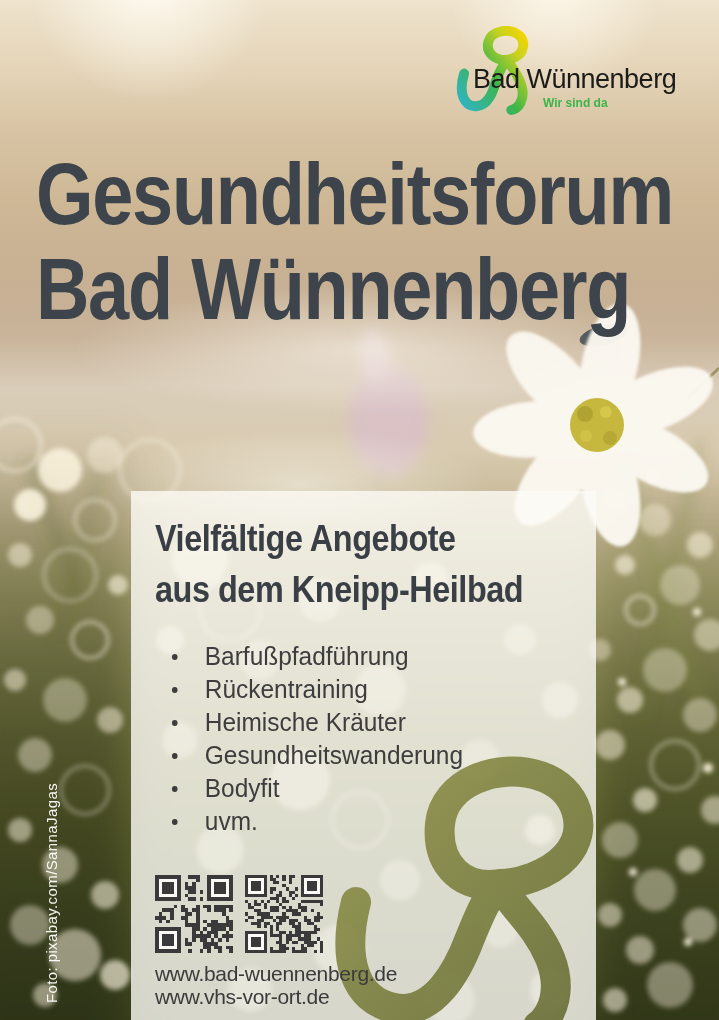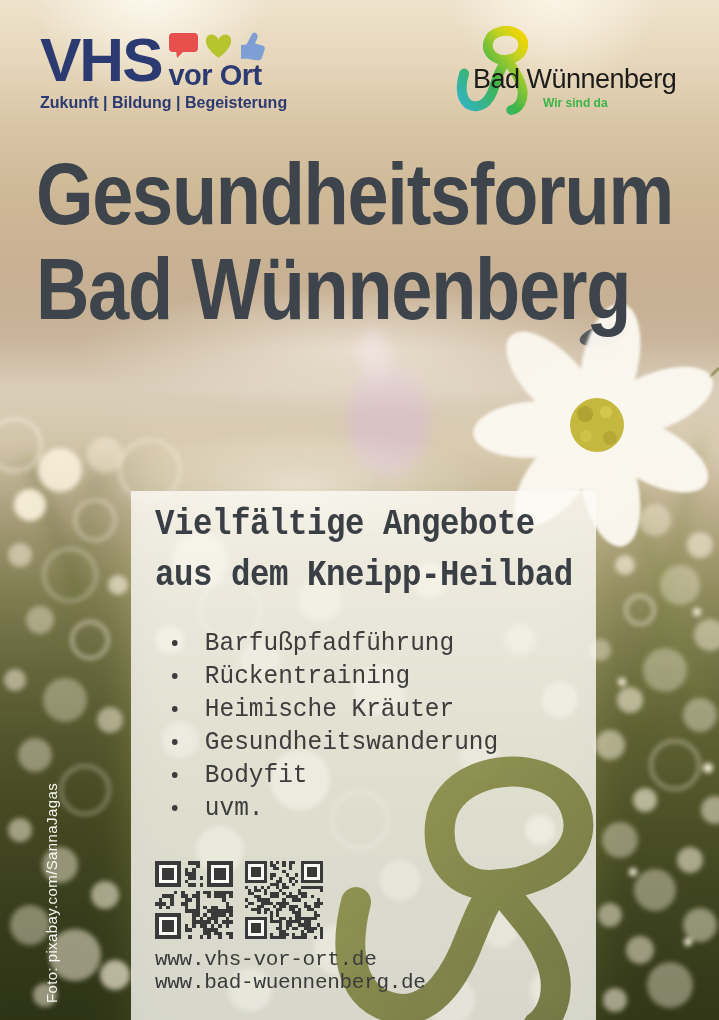--- a/index.html
+++ b/index.html
@@ -40,21 +40,21 @@
   .city-tagline{position:absolute;left:88px;top:70px;font-size:12px;font-weight:600;color:#3bb54a;}
 
   
   .title{position:absolute;left:36px;top:146px;margin:0;
     font-size:88px;line-height:95px;font-weight:700;color:#3e444b;
     letter-spacing:-1.5px;transform:scaleX(.84);transform-origin:left top;white-space:nowrap;}
 
   
   .panel{position:absolute;left:131px;top:491px;width:465px;height:529px;
     background:rgba(253,251,246,.8);overflow:hidden;}
-  .panel-content{position:relative;z-index:3;padding:8px 0 0 24px;font-family:Liberation Mono, monospace;}
+  .panel-content{position:relative;z-index:3;padding:22px 0 0 24px;}
   .panel h2{margin:0;font-size:36px;line-height:51px;font-weight:700;color:#3a3f46;
     letter-spacing:-.5px;transform:scaleX(.9);transform-origin:left top;white-space:nowrap;}
   .panel ul{list-style:none;margin:25px 0 0 0;padding:0;}
   .panel li{display:flex;align-items:center;height:33px;font-size:26px;color:#3d3d3d;
     transform:scaleX(.94);transform-origin:left center;white-space:nowrap;}
   .panel li .dot{width:6px;height:6px;border-radius:50%;background:#3d3d3d;margin:0 29px 0 18px;flex:0 0 auto;}
   .qr-row{display:flex;gap:12px;margin-top:37px;}
   .qr{width:78px;height:78px;}
   .urls{margin-top:9px;font-size:21px;line-height:23px;color:#3b3b3b;letter-spacing:-.3px;}
   .watermark{position:absolute;left:0;top:0;z-index:1;}
@@ -209,41 +209,20 @@
       <circle cx="597" cy="425" r="27" fill="#c6b83e"></circle>
       <circle cx="585" cy="414" r="8" fill="#ab9d2e" opacity=".8"></circle>
       <circle cx="610" cy="438" r="7" fill="#b2a433" opacity=".8"></circle>
       <circle cx="606" cy="412" r="6" fill="#d5c94e" opacity=".9"></circle>
       <circle cx="586" cy="436" r="6" fill="#d0c348" opacity=".9"></circle>
     </g>
   </svg>
 
   <div class="glows"></div>
 
-  <div class="vhs-logo">
-    <div class="vhs-row">
-      <span class="vhs-text">VHS</span>
-      <div class="vhs-right">
-        <div class="vhs-icons">
-          <svg width="31" height="27" viewBox="0 0 31 27">
-            <rect x="1" y="1" width="29" height="19" rx="4" fill="#e8504d"></rect>
-            <polygon points="8,18 17,18 9,26" fill="#e8504d"></polygon>
-          </svg>
-          <svg width="31" height="27" viewBox="0 0 31 27">
-            <path d="M15.5,26 C6,18.5 1.5,12.5 3.2,6.5 C4.8,1 12.5,1.2 15.5,7.2 C18.5,1.2 26.2,1 27.8,6.5 C29.5,12.5 25,18.5 15.5,26 Z" fill="#b6c42e"></path>
-          </svg>
-          <svg width="27" height="29" viewBox="0 0 27 29">
-            <path d="M3,27 L3,13 L8.5,12.5 L13.5,3 Q15.5,-1 18.5,1.5 Q20.5,3.5 18.8,7.5 L17,11.5 L24.5,13.5 Q27.5,14.5 26.6,17.5 L23.8,26 Q22.8,29 19,28.3 L8,26.5 Z" fill="#7d9fd3"></path>
-          </svg>
-        </div>
-        <span class="vhs-vorort">vor Ort</span>
-      </div>
-    </div>
-    <div class="vhs-tagline">Zukunft | Bildung | Begeisterung</div>
-  </div>
 
   <div class="city-logo">
     <svg class="city-mark" width="76" height="92" viewBox="0 0 100 120">
       <defs>
         <linearGradient id="markg" x1="0" y1="1" x2="1" y2="0">
           <stop offset="0" stop-color="#2fb4c9"></stop>
           <stop offset=".45" stop-color="#3db54a"></stop>
           <stop offset=".8" stop-color="#c8d220"></stop>
           <stop offset="1" stop-color="#f5d500"></stop>
         </linearGradient>
@@ -634,20 +613,20 @@
               <rect x="2" y="2" width="3" height="3"></rect>
               <rect x="18" y="0" width="7" height="7"></rect>
               <rect fill="#fbfaf6" x="19" y="1" width="5" height="5"></rect>
               <rect x="20" y="2" width="3" height="3"></rect>
               <rect x="0" y="18" width="7" height="7"></rect>
               <rect fill="#fbfaf6" x="1" y="19" width="5" height="5"></rect>
               <rect x="2" y="20" width="3" height="3"></rect>
             </svg></div>
       </div>
       <div class="urls">
+        <div>www.bad-wuennenberg.de</div>
         <div>www.vhs-vor-ort.de</div>
-        <div>www.bad-wuennenberg.de</div>
       </div>
     </div>
   </section>
 
   <div class="credit">Foto: pixabay.com/SannaJagas</div>
 </div>
 
 </body></html>

